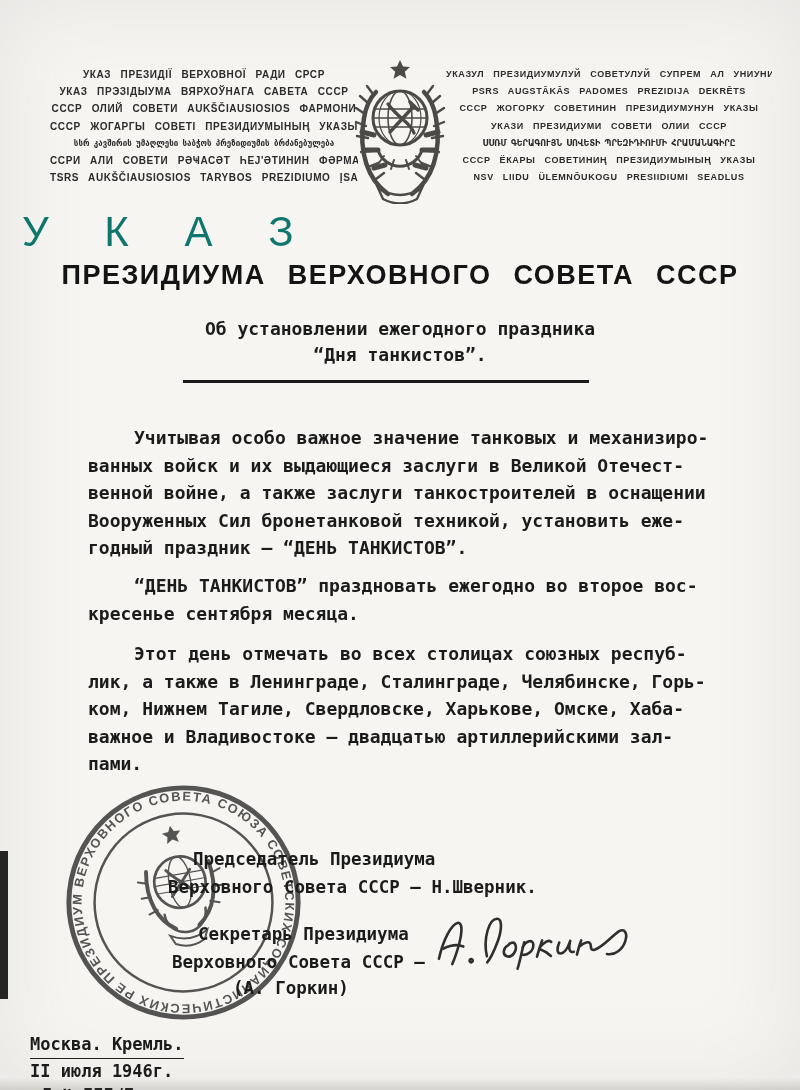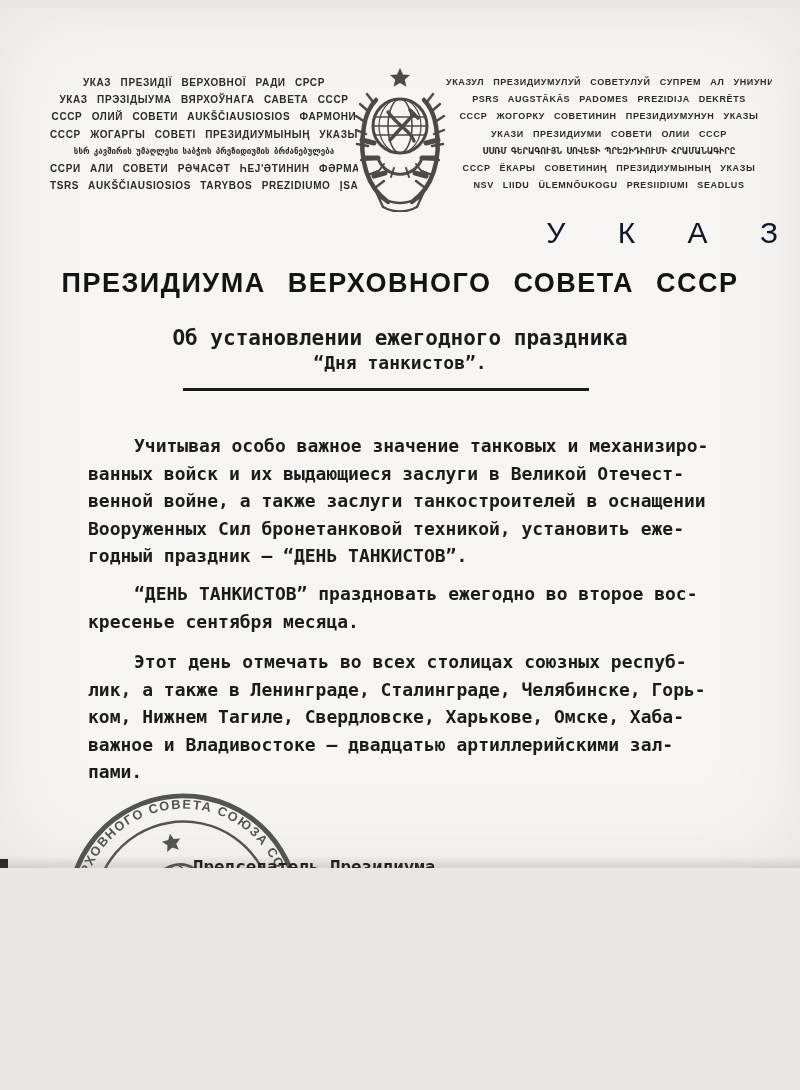--- a/index.html
+++ b/index.html
@@ -1,40 +1,40 @@
 <!DOCTYPE html>
 <html><head>
 <meta charset="utf-8">
 <style>
   html,body{margin:0;padding:0;background:#e8e7e4;}
   .page{
-    position:relative;width:800px;height:860px;margin:8px auto;
+    position:relative;width:800px;height:1090px;margin:0 auto;
     background:#f6f5f2;
     box-shadow:inset 0 0 90px rgba(120,115,105,.12);
     overflow:hidden;
     font-family:"Liberation Sans","DejaVu Sans",sans-serif;
     color:#1d1d1d;
   }
   
   .lh{position:absolute;top:66px;font-weight:700;color:#2b2b2b;}
   .lh .ln{white-space:nowrap;text-align:center;letter-spacing:.6px;word-spacing:6px;
           line-height:17.2px;font-size:10px;overflow:hidden;}
   .lh-left{left:50px;width:308px;}
   .lh-right{left:446px;width:326px;}
   .lh-right .ln{font-size:9px;line-height:17.2px;}
   .lh .ln.small{font-size:8px;letter-spacing:0;word-spacing:2px;}
   .emblem{position:absolute;left:348px;top:56px;}
   
-  .title-main{position:absolute;top:208px;left:0;width:100%;text-align:right;
-    font-size:30px;font-weight:400;letter-spacing:22px;text-indent:22px;color:#0f172a;}
+  .title-main{position:absolute;top:208px;left:0;width:100%;text-align:left;
+    font-size:42px;font-weight:400;letter-spacing:22px;text-indent:22px;color:#0f766e;}
   .title-sub{position:absolute;top:260px;left:0;width:100%;text-align:center;
     font-size:27px;font-weight:700;letter-spacing:1.5px;word-spacing:13px;color:#141414;}
   
   .tw{font-family:"DejaVu Sans Mono","Liberation Mono",monospace;font-weight:700;color:#1b1b1b;}
-  .subject1{position:absolute;top:318px;left:0;width:100%;text-align:center;font-size:21px;}
+  .subject1{position:absolute;top:318px;left:0;width:100%;text-align:center;font-size:18px;}
   .subject2{position:absolute;top:344px;left:0;width:100%;text-align:center;font-size:18px;}
   .rule{position:absolute;top:380px;left:183px;width:406px;height:3px;background:#1a1a1a;}
   .body-text{position:absolute;left:88px;width:660px;font-size:18px;line-height:27.5px;}
   .p1{top:424px;} .p2{top:572px;} .p3{top:640px;}
   .body-text .line{white-space:pre;}
   .body-text .indent{padding-left:46px;}
   
   .sig{position:absolute;font-size:17.5px;white-space:nowrap;z-index:3;}
   .sig-ch1{left:193px;top:849px;}
   .sig-ch2{left:168px;top:877px;}

